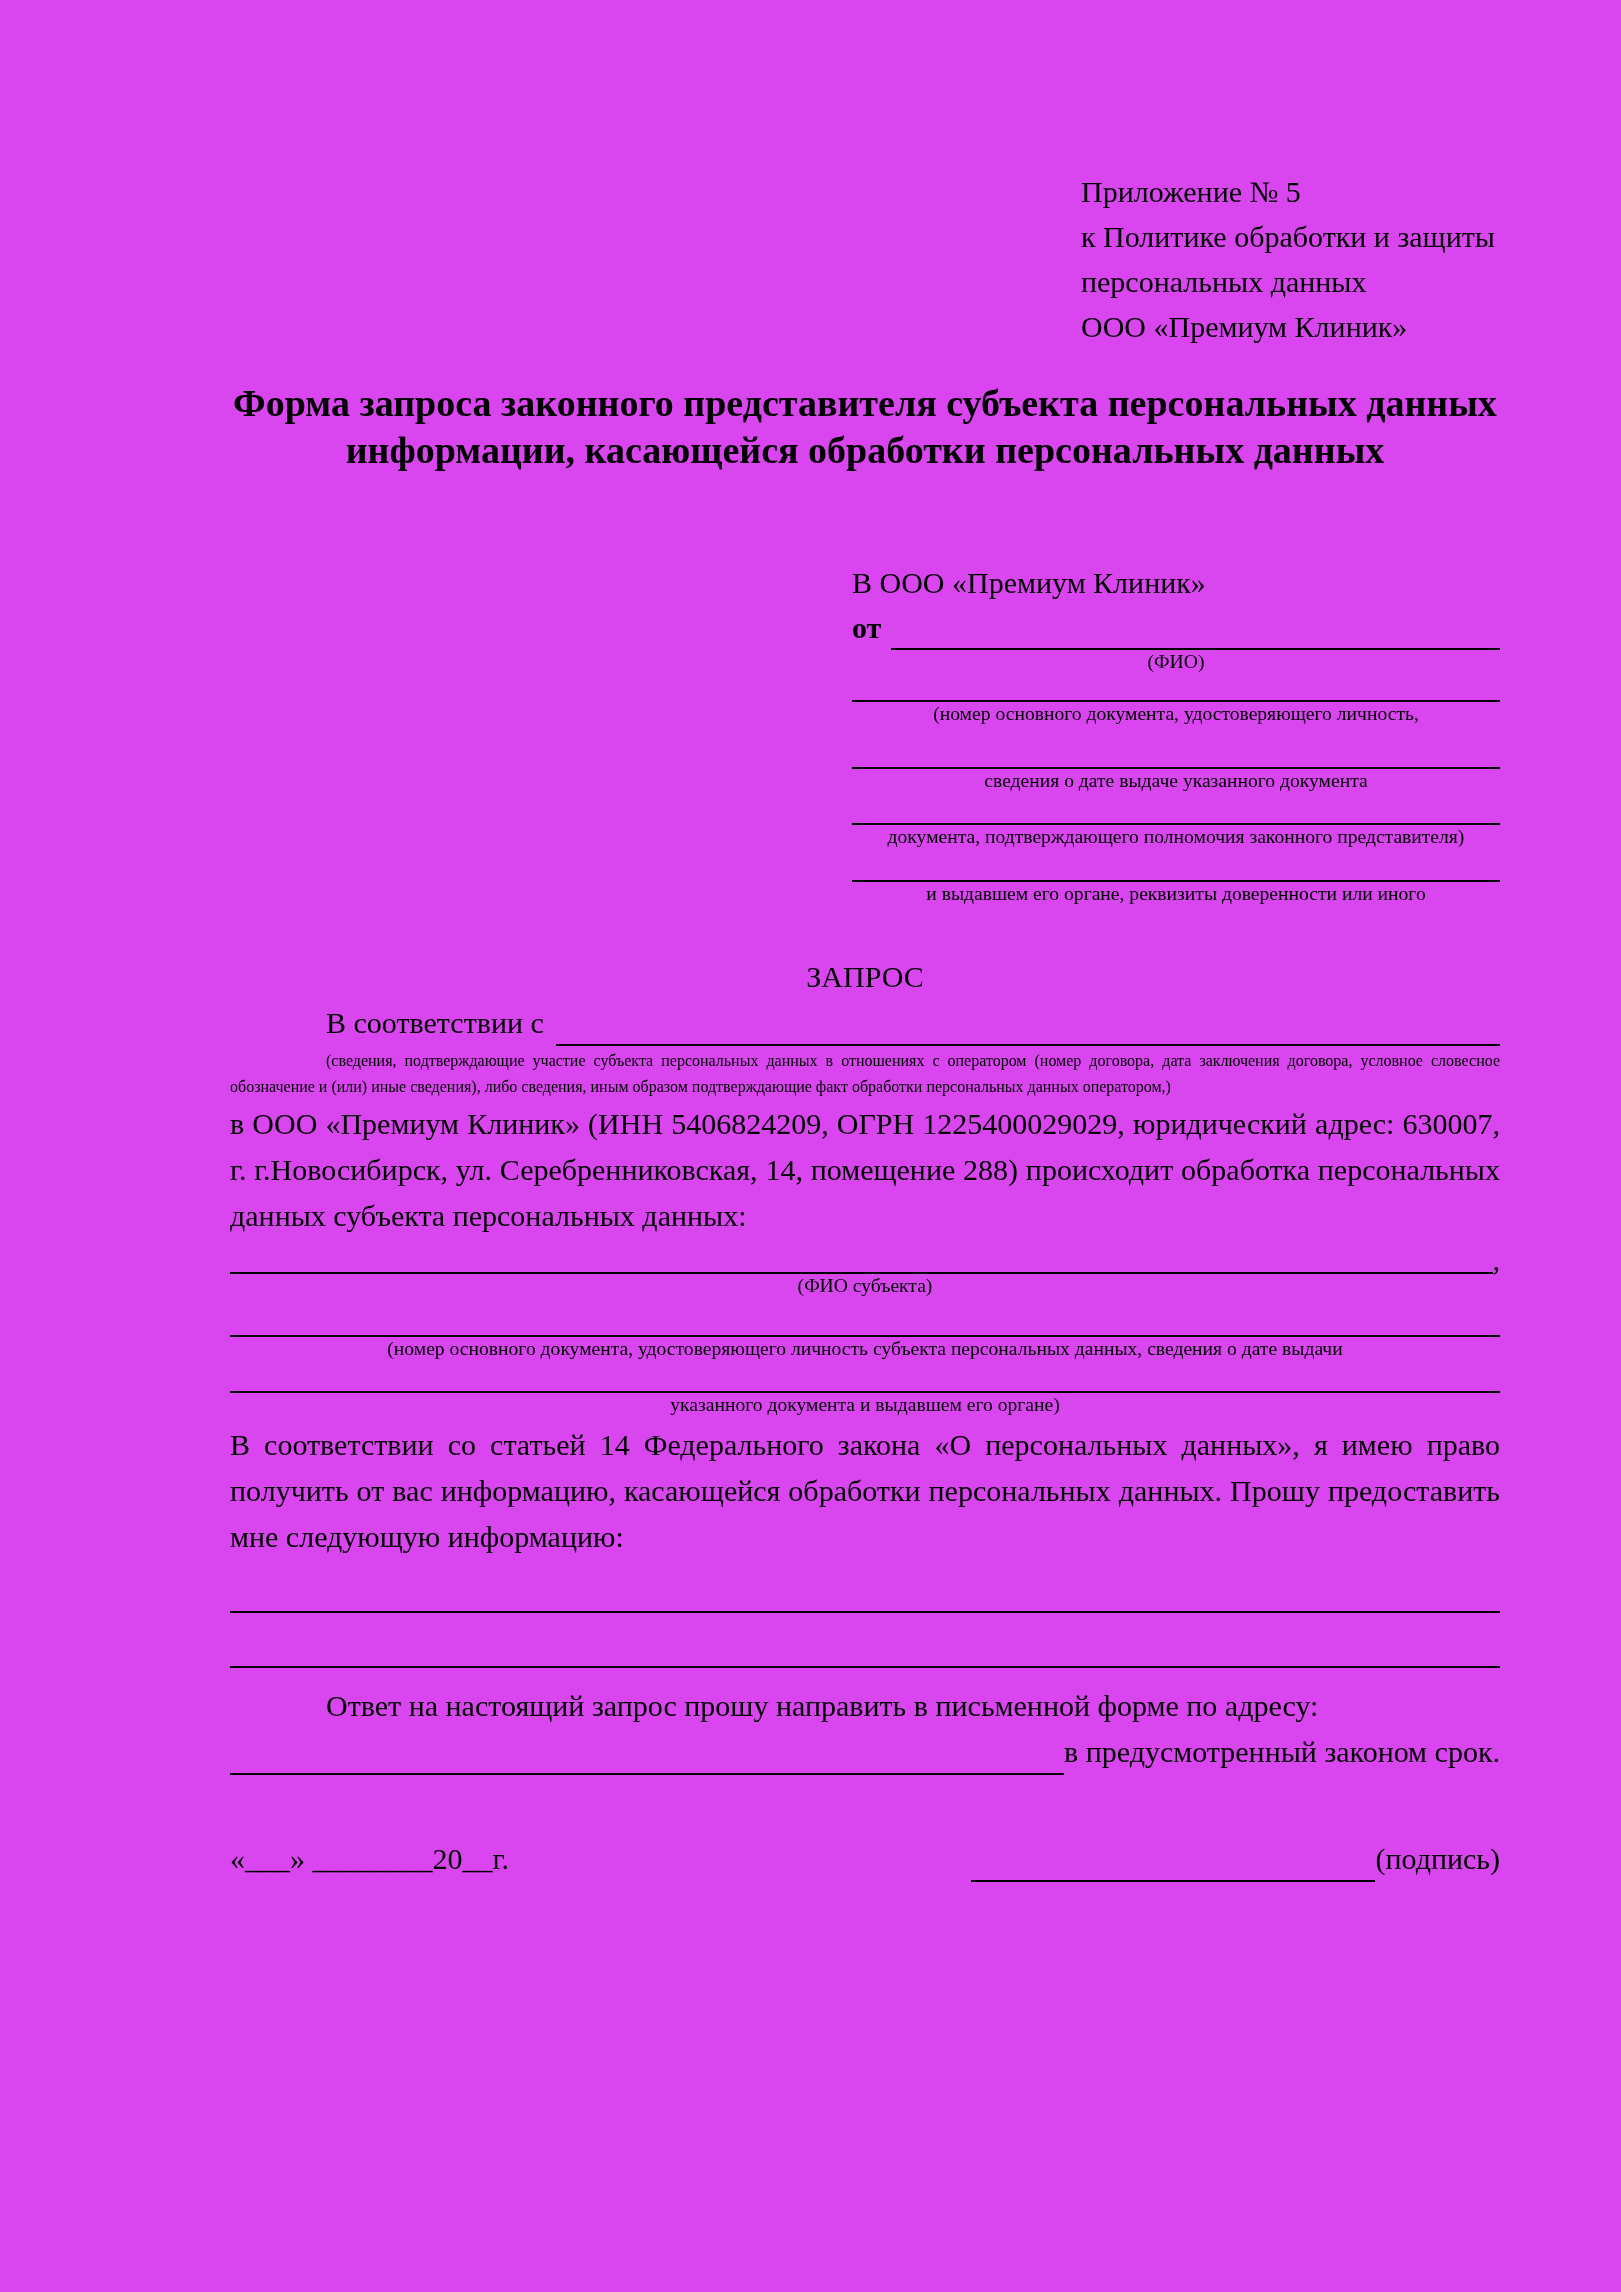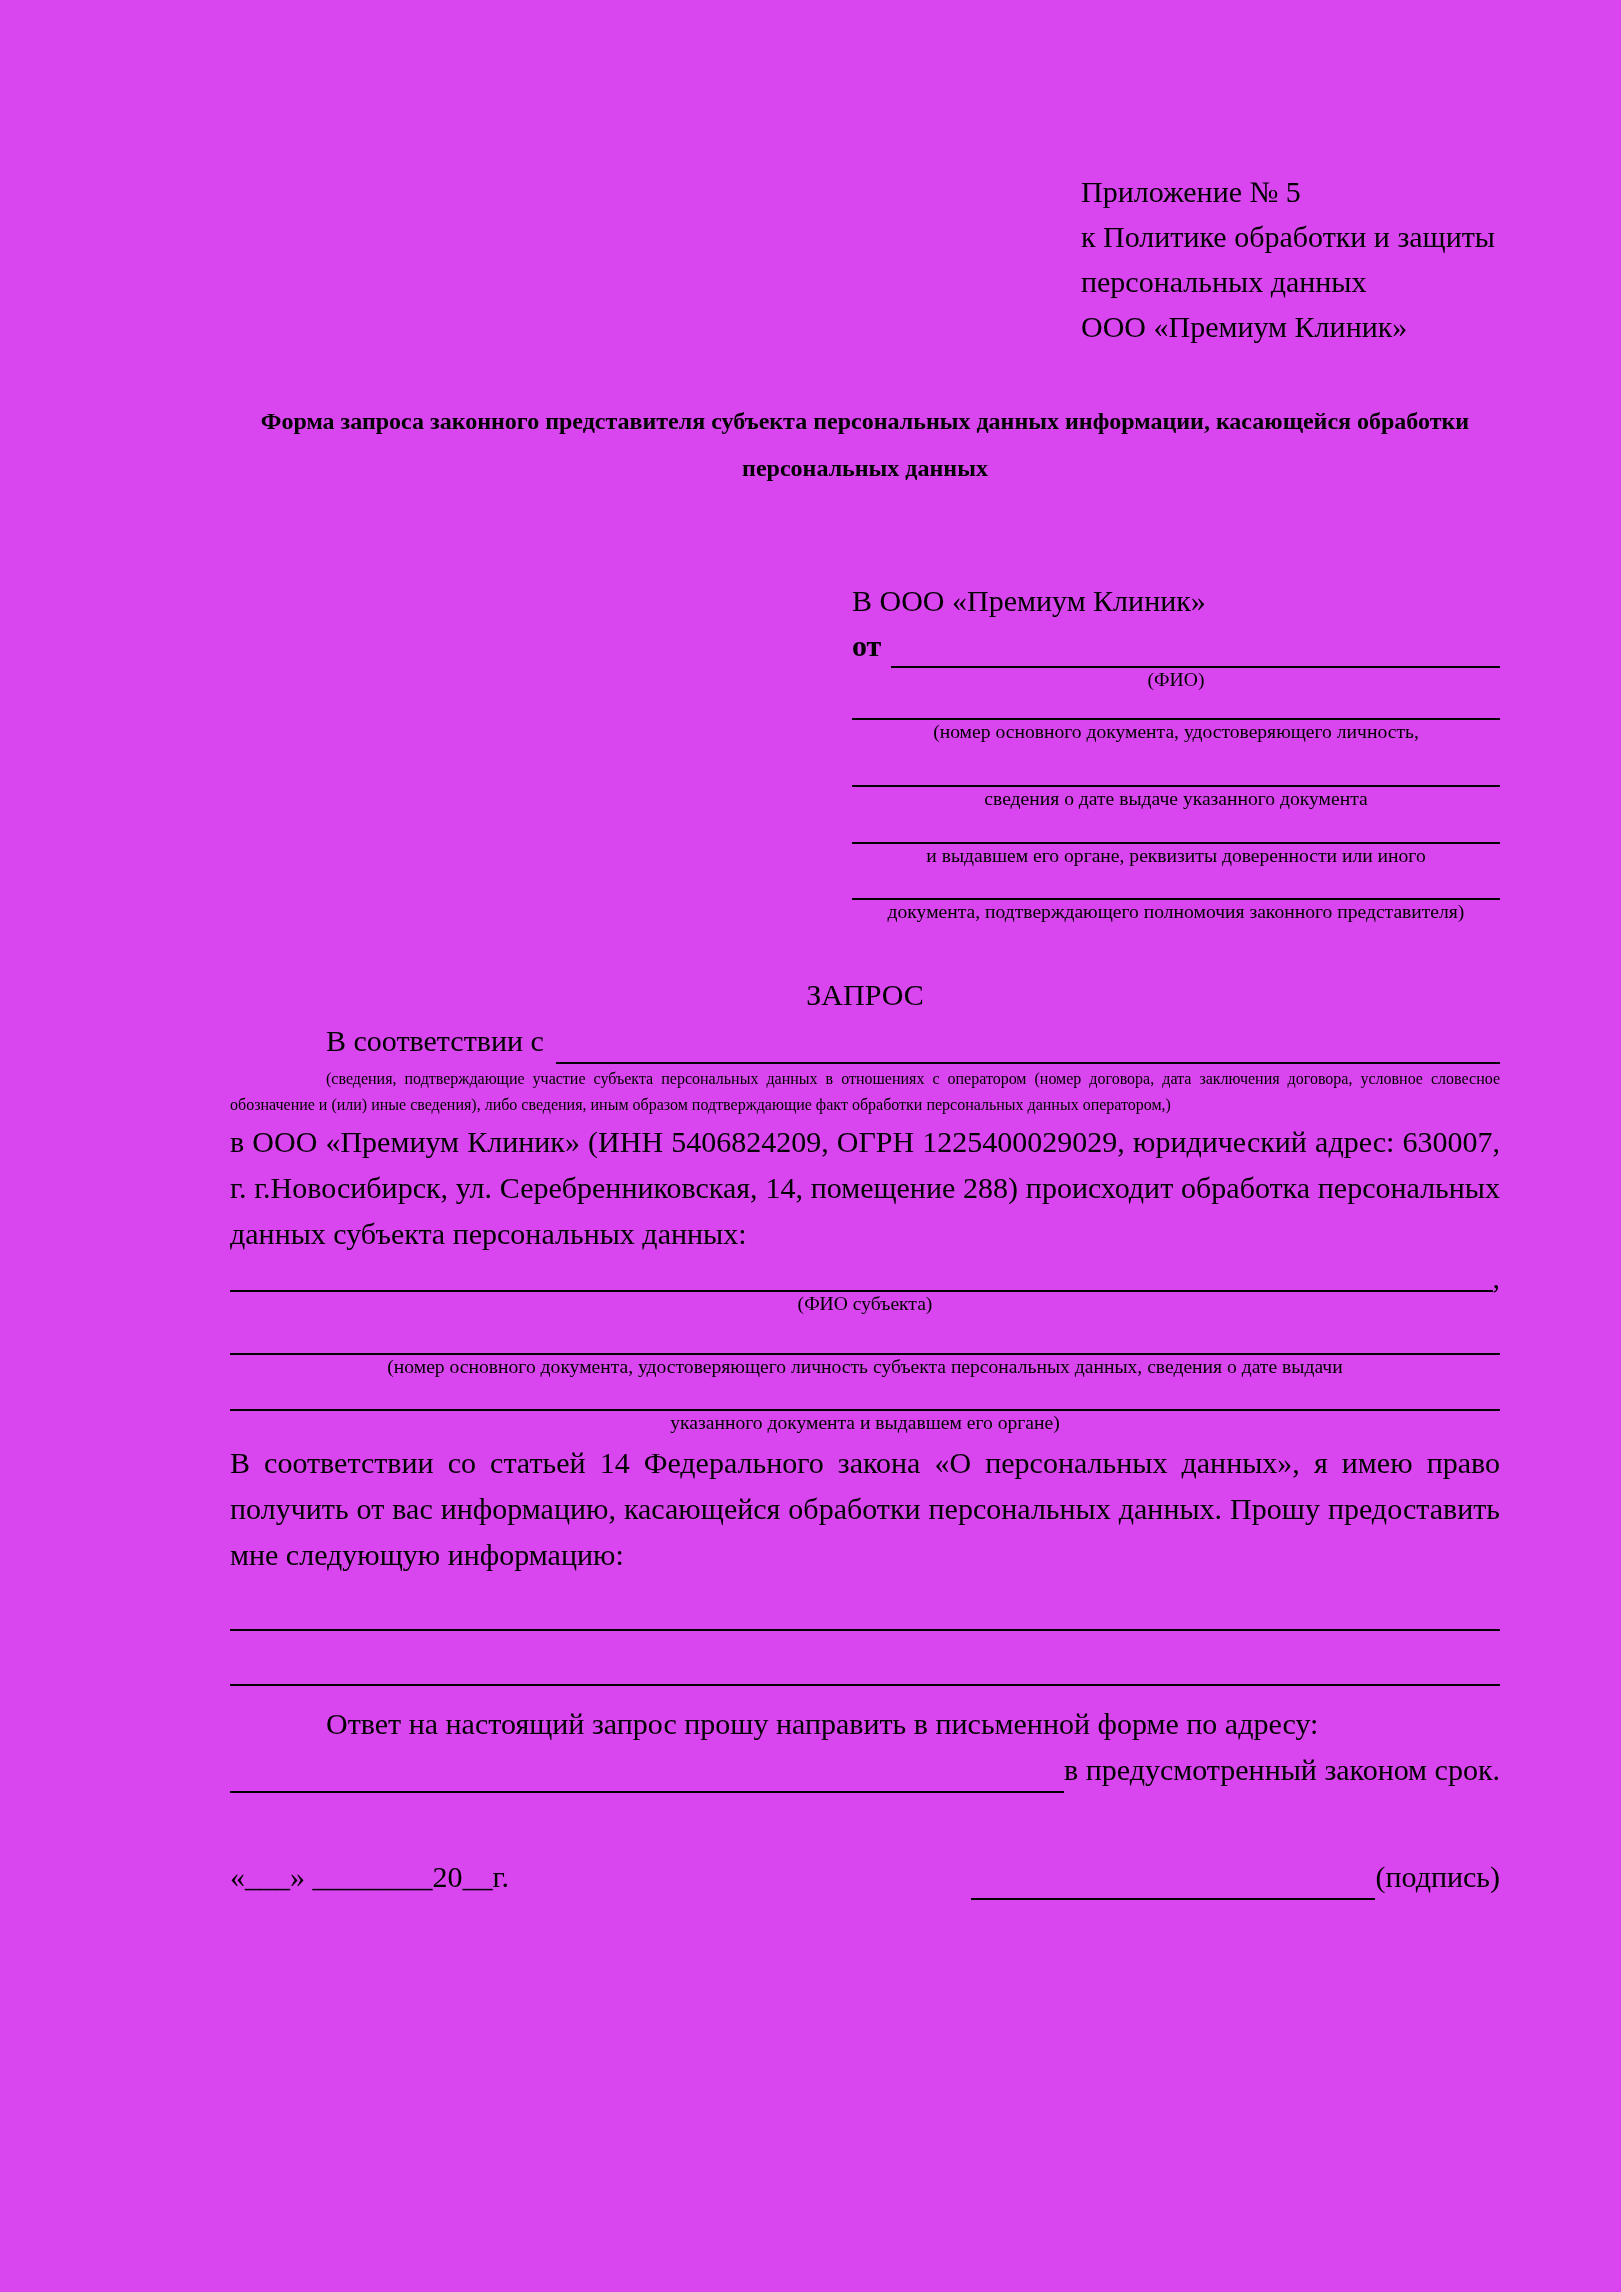--- a/index.html
+++ b/index.html
@@ -13,24 +13,24 @@
     font-size:30px;
     overflow:hidden;
   }
   .content { position:absolute; left:230px; top:169px; width:1270px; }
 
   
   .appendix { margin-left:851px; line-height:45px; }
 
   
   .doc-title {
-    margin-top:49px;
+    margin-top:31px;
     text-align:center;
     font-weight:bold;
-    font-size:24px;
+    font-size:38px;
     line-height:47px;
   }
 
   
   .addressee { margin-top:86px; margin-left:622px; width:648px; }
   .addressee .org { line-height:45px; }
   .flex-row { display:flex; align-items:flex-end; line-height:45px;font-weight:bold; }
   .flex-row .label { white-space:nowrap; padding-right:9.8px; }
   .fill { flex:1 1 auto; height:39px; border-bottom:2.9px solid #000; }
   .caption {
@@ -111,27 +111,27 @@
       <div class="caption">(ФИО)</div>
 
       <div class="field f1">
         <div class="blank"></div>
         <div class="caption">(номер основного документа, удостоверяющего личность,</div>
       </div>
       <div class="field f2">
         <div class="blank"></div>
         <div class="caption">сведения о дате выдаче указанного документа</div>
       </div>
+      <div class="field f4">
+        <div class="blank"></div>
+        <div class="caption">документа, подтверждающего полномочия законного представителя)</div>
+      </div>
       <div class="field f3">
         <div class="blank"></div>
         <div class="caption">и выдавшем его органе, реквизиты доверенности или иного</div>
-      </div>
-      <div class="field f4">
-        <div class="blank"></div>
-        <div class="caption">документа, подтверждающего полномочия законного представителя)</div>
       </div>
     </div>
 
     <div class="request-heading">ЗАПРОС</div>
 
     <div class="intro-row">
       <span class="label">В соответствии с</span>
       <span class="fill"></span>
     </div>
     <div class="small-note">(сведения, подтверждающие участие субъекта персональных данных в отношениях с оператором (номер договора, дата заключения договора, условное словесное обозначение и (или) иные сведения), либо сведения, иным образом подтверждающие факт обработки персональных данных оператором,)</div>

